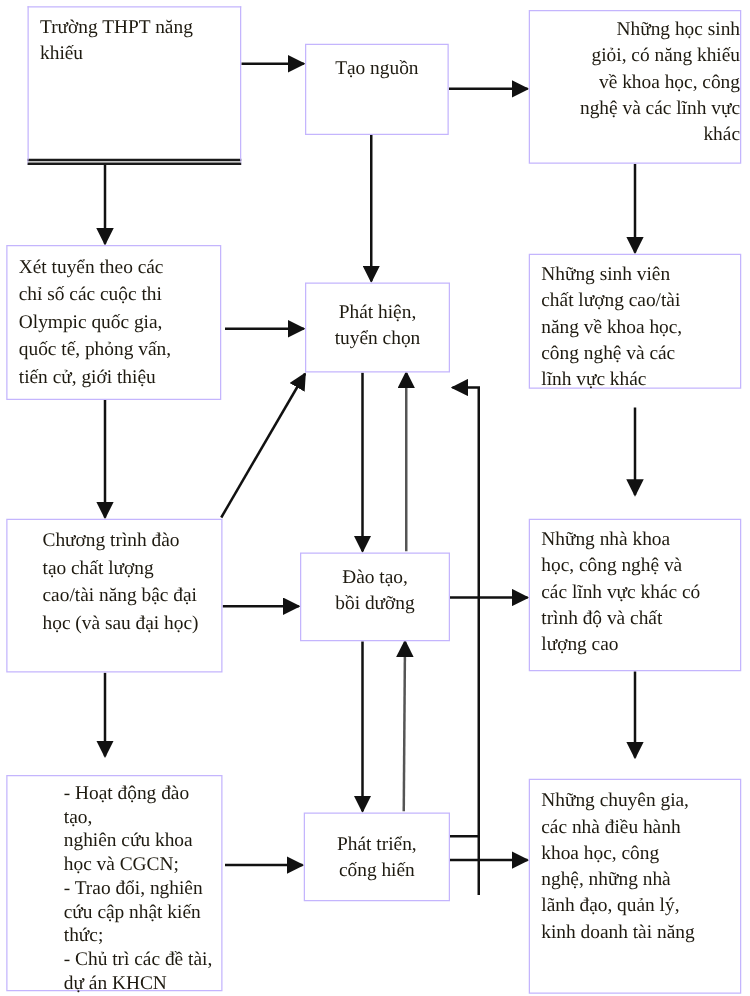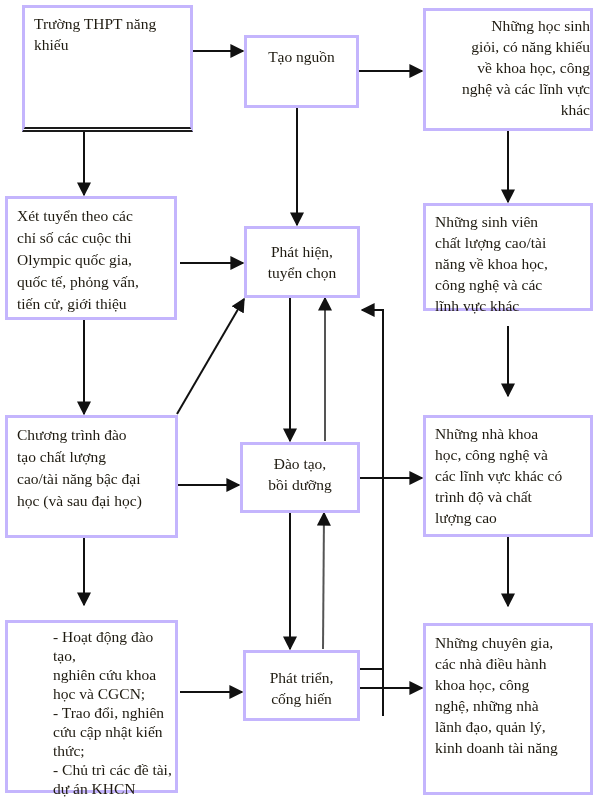--- a/index.html
+++ b/index.html
@@ -1,18 +1,18 @@
 <!DOCTYPE html>
 <html><head>
 <meta charset="utf-8">
 <style>
   html, body { margin:0; padding:0; background:#ffffff; }
   body { width:600px; height:797px; position:relative; overflow:hidden;
          font-family:"Liberation Serif","DejaVu Serif",serif; }
-  .box { position:absolute; border:3px solid #c4b5fd; background:#fff; box-sizing:border-box;
+  .box { position:absolute; border:1px solid #c4b5fd; background:#fff; box-sizing:border-box;
          color:#1e1a10; font-size:15.5px; line-height:21px; }
   .box .txt { display:block; white-space:pre-line; }
   .left-txt { padding:5px 0 0 9px; }
   .center-txt { text-align:center; padding-top:10px; }
   .box.double { border-bottom:5px double #1a1a1a; }
   svg.links { position:absolute; left:0; top:0; width:600px; height:797px; }
 </style>
 </head>
 <body>
 
@@ -73,21 +73,21 @@
 
 <div class="box" style="left:5px;top:196px;width:172px;height:124px;">
   <span class="txt left-txt" style="padding-top:6px;line-height:22px;">Xét tuyển theo các
 chỉ số các cuộc thi
 Olympic quốc gia,
 quốc tế, phỏng vấn,
 tiến cử, giới  thiệu</span>
 </div>
 
 <div class="box" style="left:5px;top:415px;width:173px;height:123px;">
-  <span class="txt left-txt" style="padding-top:6px;line-height:22px;">Chương trình đào
+  <span class="txt left-txt" style="padding-top:6px;line-height:22px;margin-left:19px;">Chương trình đào
 tạo chất lượng
 cao/tài năng bậc đại
 học (và sau đại học)</span>
 </div>
 
 <div class="box" style="left:5px;top:620px;width:173px;height:173px;padding-left:36px;">
   <span class="txt left-txt" style="padding-top:4px;line-height:19px;">- Hoạt động đào tạo,
 nghiên cứu khoa
 học và CGCN;
 - Trao đổi, nghiên

